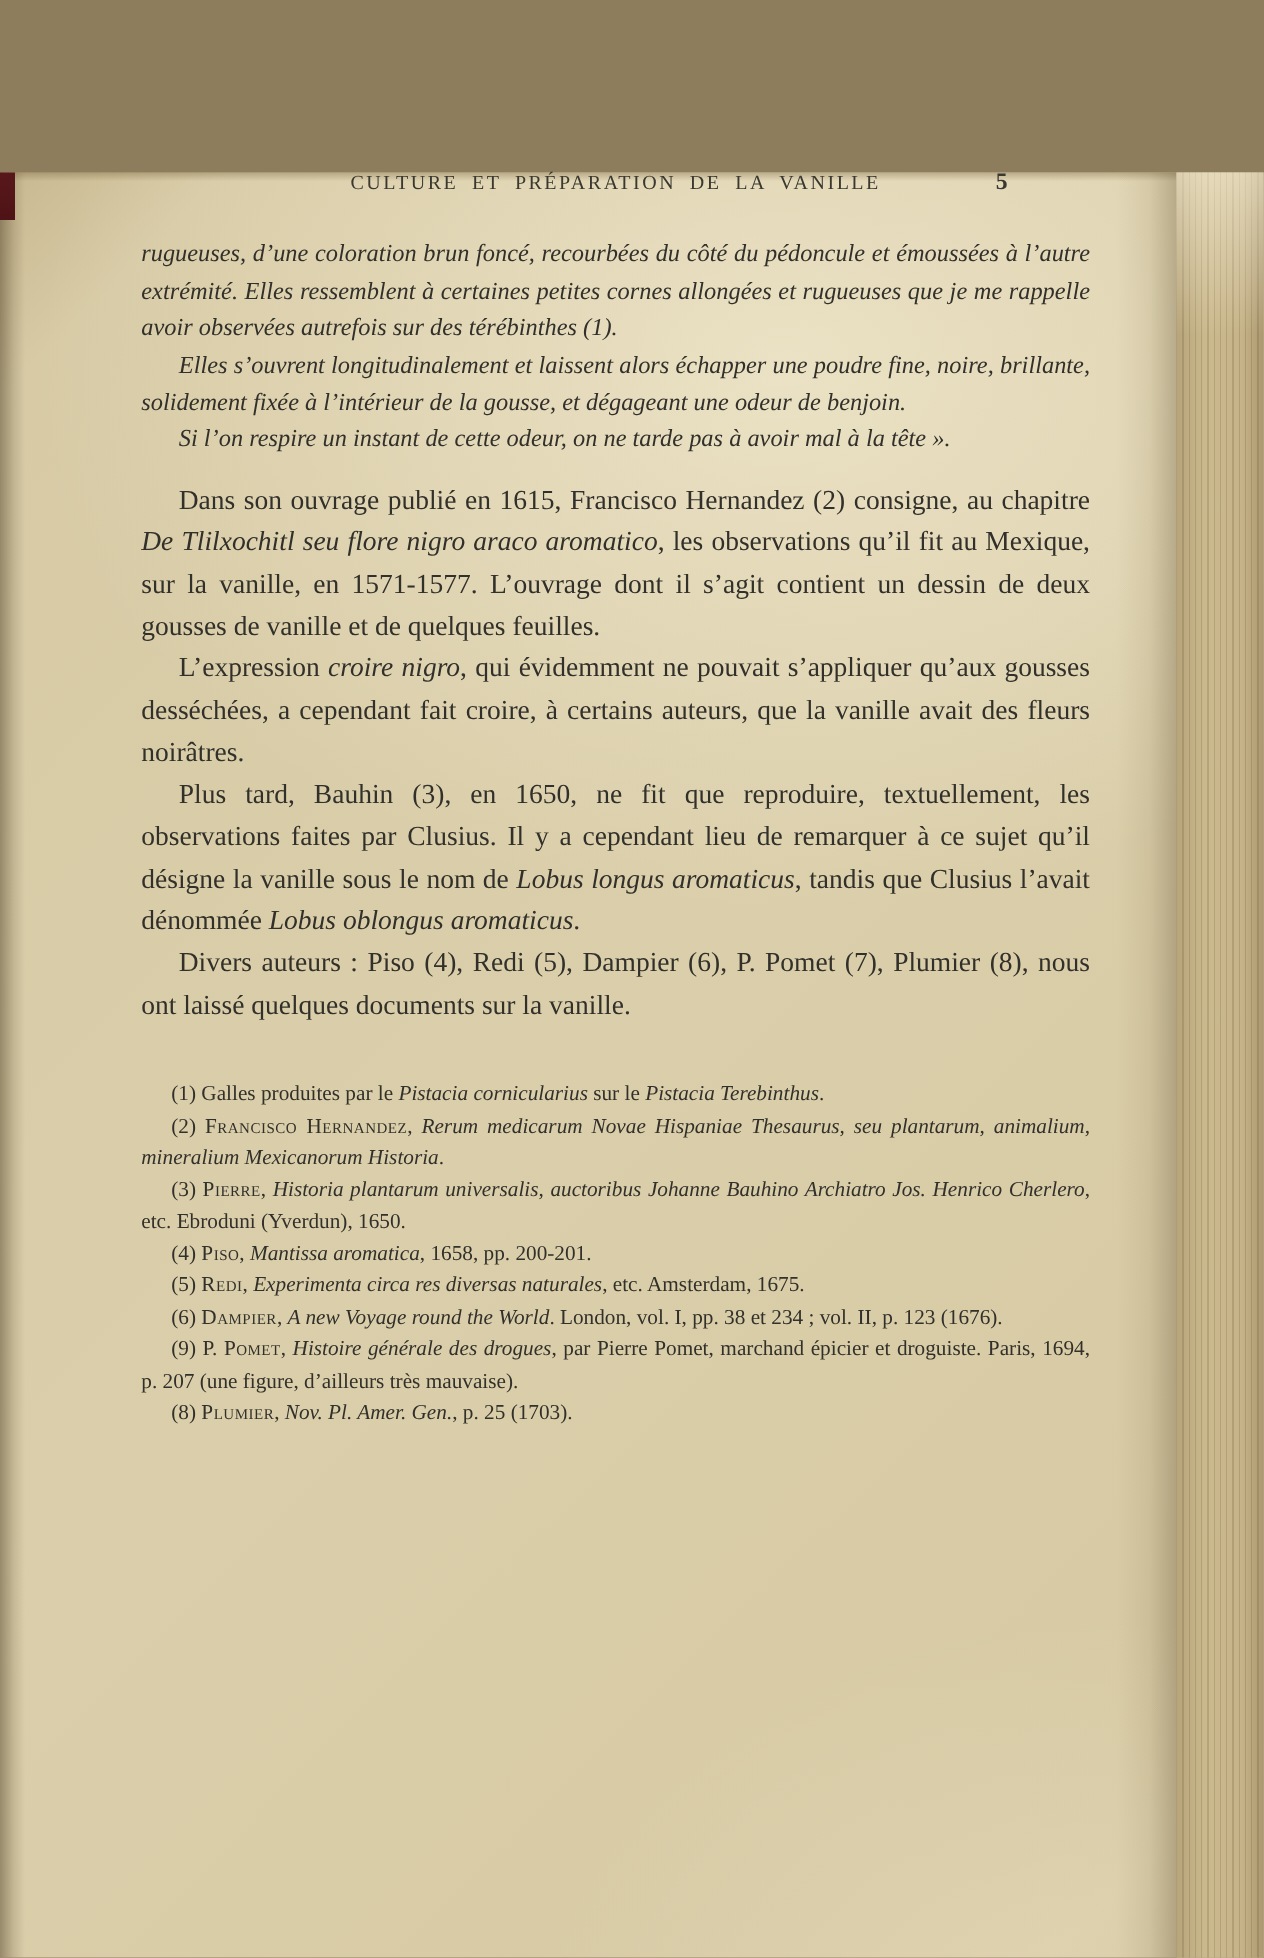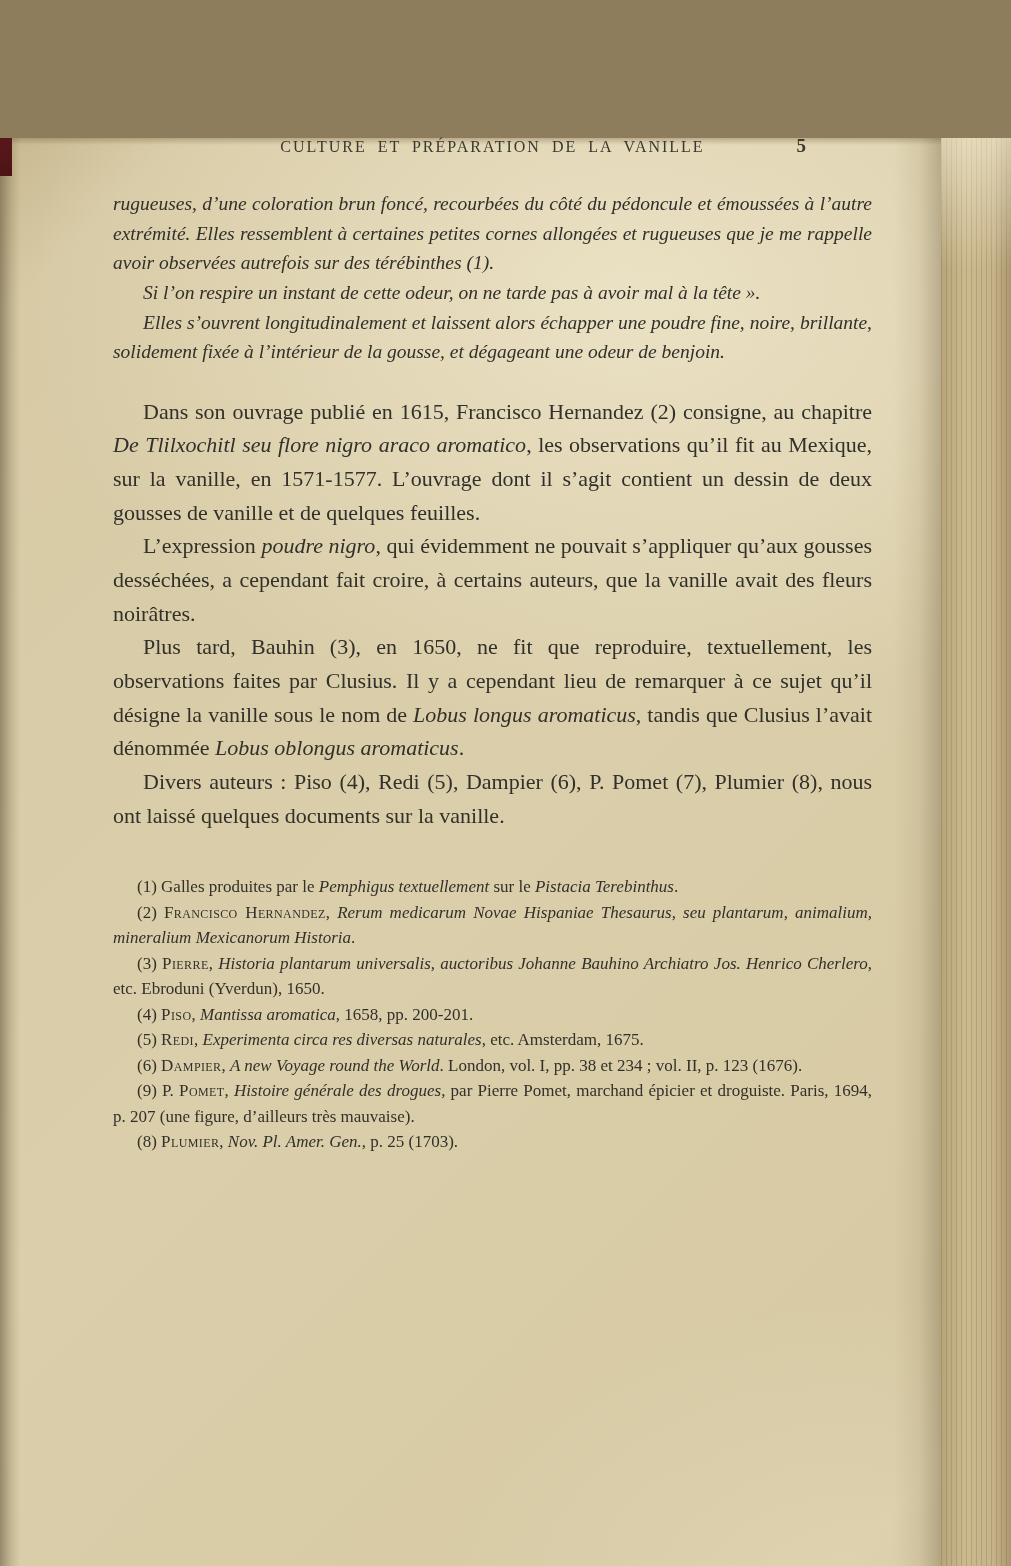--- a/index.html
+++ b/index.html
@@ -45,21 +45,21 @@
 
   
   .header { position:relative; z-index:4; margin:138px 139px 0 113px; text-align:center; }
   .header-title { font-size:16px; letter-spacing:2px; word-spacing:5px; color:#3a382f; }
   .page-number { position:absolute; right:66px; top:-3px; font-size:19px; font-weight:bold; color:#3a382f; }
 
   
   .body-text { position:relative; z-index:4; margin:0 139px 0 113px; text-align:justify; }
   .block-small { margin-top:33px; }
   .block-small .para { font-size:19.5px; line-height:1.52;font-style:italic; }
-  .block-main { margin-top:28px;font-family:Liberation Serif, serif; }
+  .block-main { margin-top:16px;font-family:Liberation Serif, serif; }
   .block-main .para { font-size:22px; line-height:1.53; }
   .para.indent { text-indent:30px; }
 
   
   .footnotes { position:relative; z-index:4; margin:42px 139px 0 113px; text-align:justify; }
   .footnote { font-size:17px; line-height:1.5; text-indent:24px; }
 
   .i  { font-style:italic; }
   .sc { font-variant:small-caps; letter-spacing:0.4px;margin-top:40px; }
 </style>
@@ -76,33 +76,33 @@
   <div class="curve-shadow"></div>
   <div class="page-edges"></div>
 
   <div class="header">
     <span class="header-title">CULTURE ET PRÉPARATION DE LA VANILLE</span>
     <span class="page-number">5</span>
   </div>
 
   <div class="body-text block-small">
     <p class="para"><span>rugueuses, d’une coloration brun foncé, recourbées du côté du pédoncule et émoussées à l’autre extrémité. Elles ressemblent à certaines petites cornes allongées et rugueuses que je me rappelle avoir observées autrefois sur des térébinthes (1).</span></p>
+    <p class="para indent"><span>Elles s’ouvrent longitudinalement et laissent alors échapper une poudre fine, noire, brillante, solidement fixée à l’intérieur de la gousse, et dégageant une odeur de benjoin.</span></p>
     <p class="para indent"><span>Si l’on respire un instant de cette odeur, on ne tarde pas à avoir mal à la tête ».</span></p>
-    <p class="para indent"><span>Elles s’ouvrent longitudinalement et laissent alors échapper une poudre fine, noire, brillante, solidement fixée à l’intérieur de la gousse, et dégageant une odeur de benjoin.</span></p>
   </div>
 
   <div class="body-text block-main">
     <p class="para indent"><span>Dans son ouvrage publié en 1615, Francisco Hernandez (2) consigne, au chapitre </span><span class="i">De Tlilxochitl seu flore nigro araco aromatico</span><span>, les observations qu’il fit au Mexique, sur la vanille, en 1571-1577. L’ouvrage dont il s’agit contient un dessin de deux gousses de vanille et de quelques feuilles.</span></p>
-    <p class="para indent"><span>L’expression </span><span class="i">poudre nigro</span><span>, qui évidemment ne pouvait s’appliquer qu’aux gousses desséchées, a cependant fait croire, à certains auteurs, que la vanille avait des fleurs noirâtres.</span></p>
+    <p class="para indent"><span>L’expression </span><span class="i">croire nigro</span><span>, qui évidemment ne pouvait s’appliquer qu’aux gousses desséchées, a cependant fait croire, à certains auteurs, que la vanille avait des fleurs noirâtres.</span></p>
     <p class="para indent"><span>Plus tard, Bauhin (3), en 1650, ne fit que reproduire, textuellement, les observations faites par Clusius. Il y a cependant lieu de remarquer à ce sujet qu’il désigne la vanille sous le nom de </span><span class="i">Lobus longus aromaticus</span><span>, tandis que Clusius l’avait dénommée </span><span class="i">Lobus oblongus aromaticus</span><span>.</span></p>
     <p class="para indent"><span>Divers auteurs : Piso (4), Redi (5), Dampier (6), P. Pomet (7), Plumier (8), nous ont laissé quelques documents sur la vanille.</span></p>
   </div>
 
   <div class="footnotes">
-    <p class="footnote"><span>(1) Galles produites par le </span><span class="i">Pemphigus textuellement</span><span> sur le </span><span class="i">Pistacia Terebinthus</span><span>.</span></p>
+    <p class="footnote"><span>(1) Galles produites par le </span><span class="i">Pistacia cornicularius</span><span> sur le </span><span class="i">Pistacia Terebinthus</span><span>.</span></p>
     <p class="footnote"><span>(2) </span><span class="sc">Francisco Hernandez</span><span>, </span><span class="i">Rerum medicarum Novae Hispaniae Thesaurus, seu plantarum, animalium, mineralium Mexicanorum Historia</span><span>.</span></p>
     <p class="footnote"><span>(3) </span><span class="sc">Pierre</span><span>, </span><span class="i">Historia plantarum universalis, auctoribus Johanne Bauhino Archiatro Jos. Henrico Cherlero</span><span>, etc. Ebroduni (Yverdun), 1650.</span></p>
     <p class="footnote"><span>(4) </span><span class="sc">Piso</span><span>, </span><span class="i">Mantissa aromatica</span><span>, 1658, pp. 200-201.</span></p>
     <p class="footnote"><span>(5) </span><span class="sc">Redi</span><span>, </span><span class="i">Experimenta circa res diversas naturales</span><span>, etc. Amsterdam, 1675.</span></p>
     <p class="footnote"><span>(6) </span><span class="sc">Dampier</span><span>, </span><span class="i">A new Voyage round the World</span><span>. London, vol. I, pp. 38 et 234 ; vol. II, p. 123 (1676).</span></p>
     <p class="footnote"><span>(9) P. </span><span class="sc">Pomet</span><span>, </span><span class="i">Histoire générale des drogues</span><span>, par Pierre Pomet, marchand épicier et droguiste. Paris, 1694, p. 207 (une figure, d’ailleurs très mauvaise).</span></p>
     <p class="footnote"><span>(8) </span><span class="sc">Plumier</span><span>, </span><span class="i">Nov. Pl. Amer. Gen.</span><span>, p. 25 (1703).</span></p>
   </div>
 
 </div>

